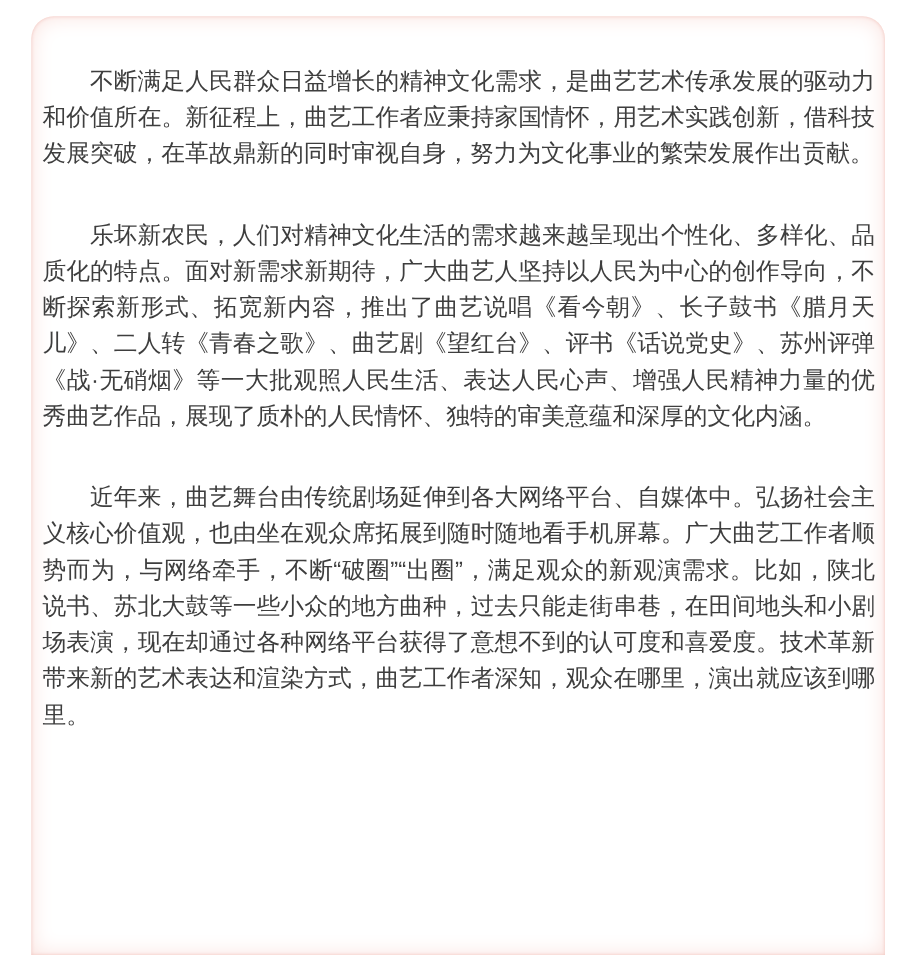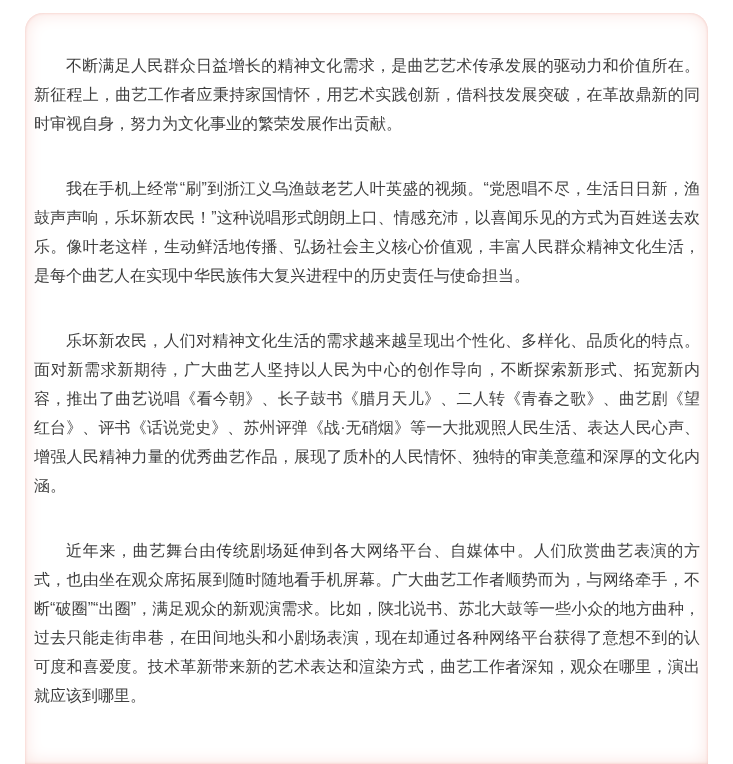--- a/index.html
+++ b/index.html
@@ -26,31 +26,30 @@
     border-radius: 18px 18px 0 0;
     box-shadow:
       inset 0 0 3px var(--glow-edge),
       inset 0 0 18px var(--glow-fade);
   }
   .card-content {
     padding: 38px 8px 0 9px;
   }
   .para {
     margin: 0 0 36px 0;
-    font-size: 16px;
+    font-size: 19px;
     line-height: 29px;
     color: var(--text-color);
     text-align: justify;
     text-indent: 2em;
     word-break: break-all;
   }
 </style>
 </head>
 <body>
 
 <div class="card">
   <div class="card-content">
     <p class="para">不断满足人民群众日益增长的精神文化需求，是曲艺艺术传承发展的驱动力和价值所在。新征程上，曲艺工作者应秉持家国情怀，用艺术实践创新，借科技发展突破，在革故鼎新的同时审视自身，努力为文化事业的繁荣发展作出贡献。</p>
-    <p class="para">我在手机上经常“刷”到浙江义乌渔鼓老艺人叶英盛的视频。“党恩唱不尽，生活日日新，渔鼓声声响，乐坏新农民！”这种说唱形式朗朗上口、情感充沛，以喜闻乐见的方式为百姓送去欢乐。像叶老这样，生动鲜活地传播、弘扬社会主义核心价值观，丰富人民群众精神文化生活，是每个曲艺人在实现中华民族伟大复兴进程中的历史责任与使命担当。</p>
     <p class="para">乐坏新农民，人们对精神文化生活的需求越来越呈现出个性化、多样化、品质化的特点。面对新需求新期待，广大曲艺人坚持以人民为中心的创作导向，不断探索新形式、拓宽新内容，推出了曲艺说唱《看今朝》、长子鼓书《腊月天儿》、二人转《青春之歌》、曲艺剧《望红台》、评书《话说党史》、苏州评弹《战·无硝烟》等一大批观照人民生活、表达人民心声、增强人民精神力量的优秀曲艺作品，展现了质朴的人民情怀、独特的审美意蕴和深厚的文化内涵。</p>
-    <p class="para">近年来，曲艺舞台由传统剧场延伸到各大网络平台、自媒体中。人们欣赏曲艺表演的方式，也由坐在观众席拓展到随时随地看手机屏幕。广大曲艺工作者顺势而为，与网络牵手，不断“破圈”“出圈”，满足观众的新观演需求。比如，陕北说书、苏北大鼓等一些小众的地方曲种，过去只能走街串巷，在田间地头和小剧场表演，现在却通过各种网络平台获得了意想不到的认可度和喜爱度。技术革新带来新的艺术表达和渲染方式，曲艺工作者深知，观众在哪里，演出就应该到哪里。</p>
+    <p class="para">近年来，曲艺舞台由传统剧场延伸到各大网络平台、自媒体中。弘扬社会主义核心价值观，也由坐在观众席拓展到随时随地看手机屏幕。广大曲艺工作者顺势而为，与网络牵手，不断“破圈”“出圈”，满足观众的新观演需求。比如，陕北说书、苏北大鼓等一些小众的地方曲种，过去只能走街串巷，在田间地头和小剧场表演，现在却通过各种网络平台获得了意想不到的认可度和喜爱度。技术革新带来新的艺术表达和渲染方式，曲艺工作者深知，观众在哪里，演出就应该到哪里。</p>
   </div>
 </div>
 
 </body></html>

